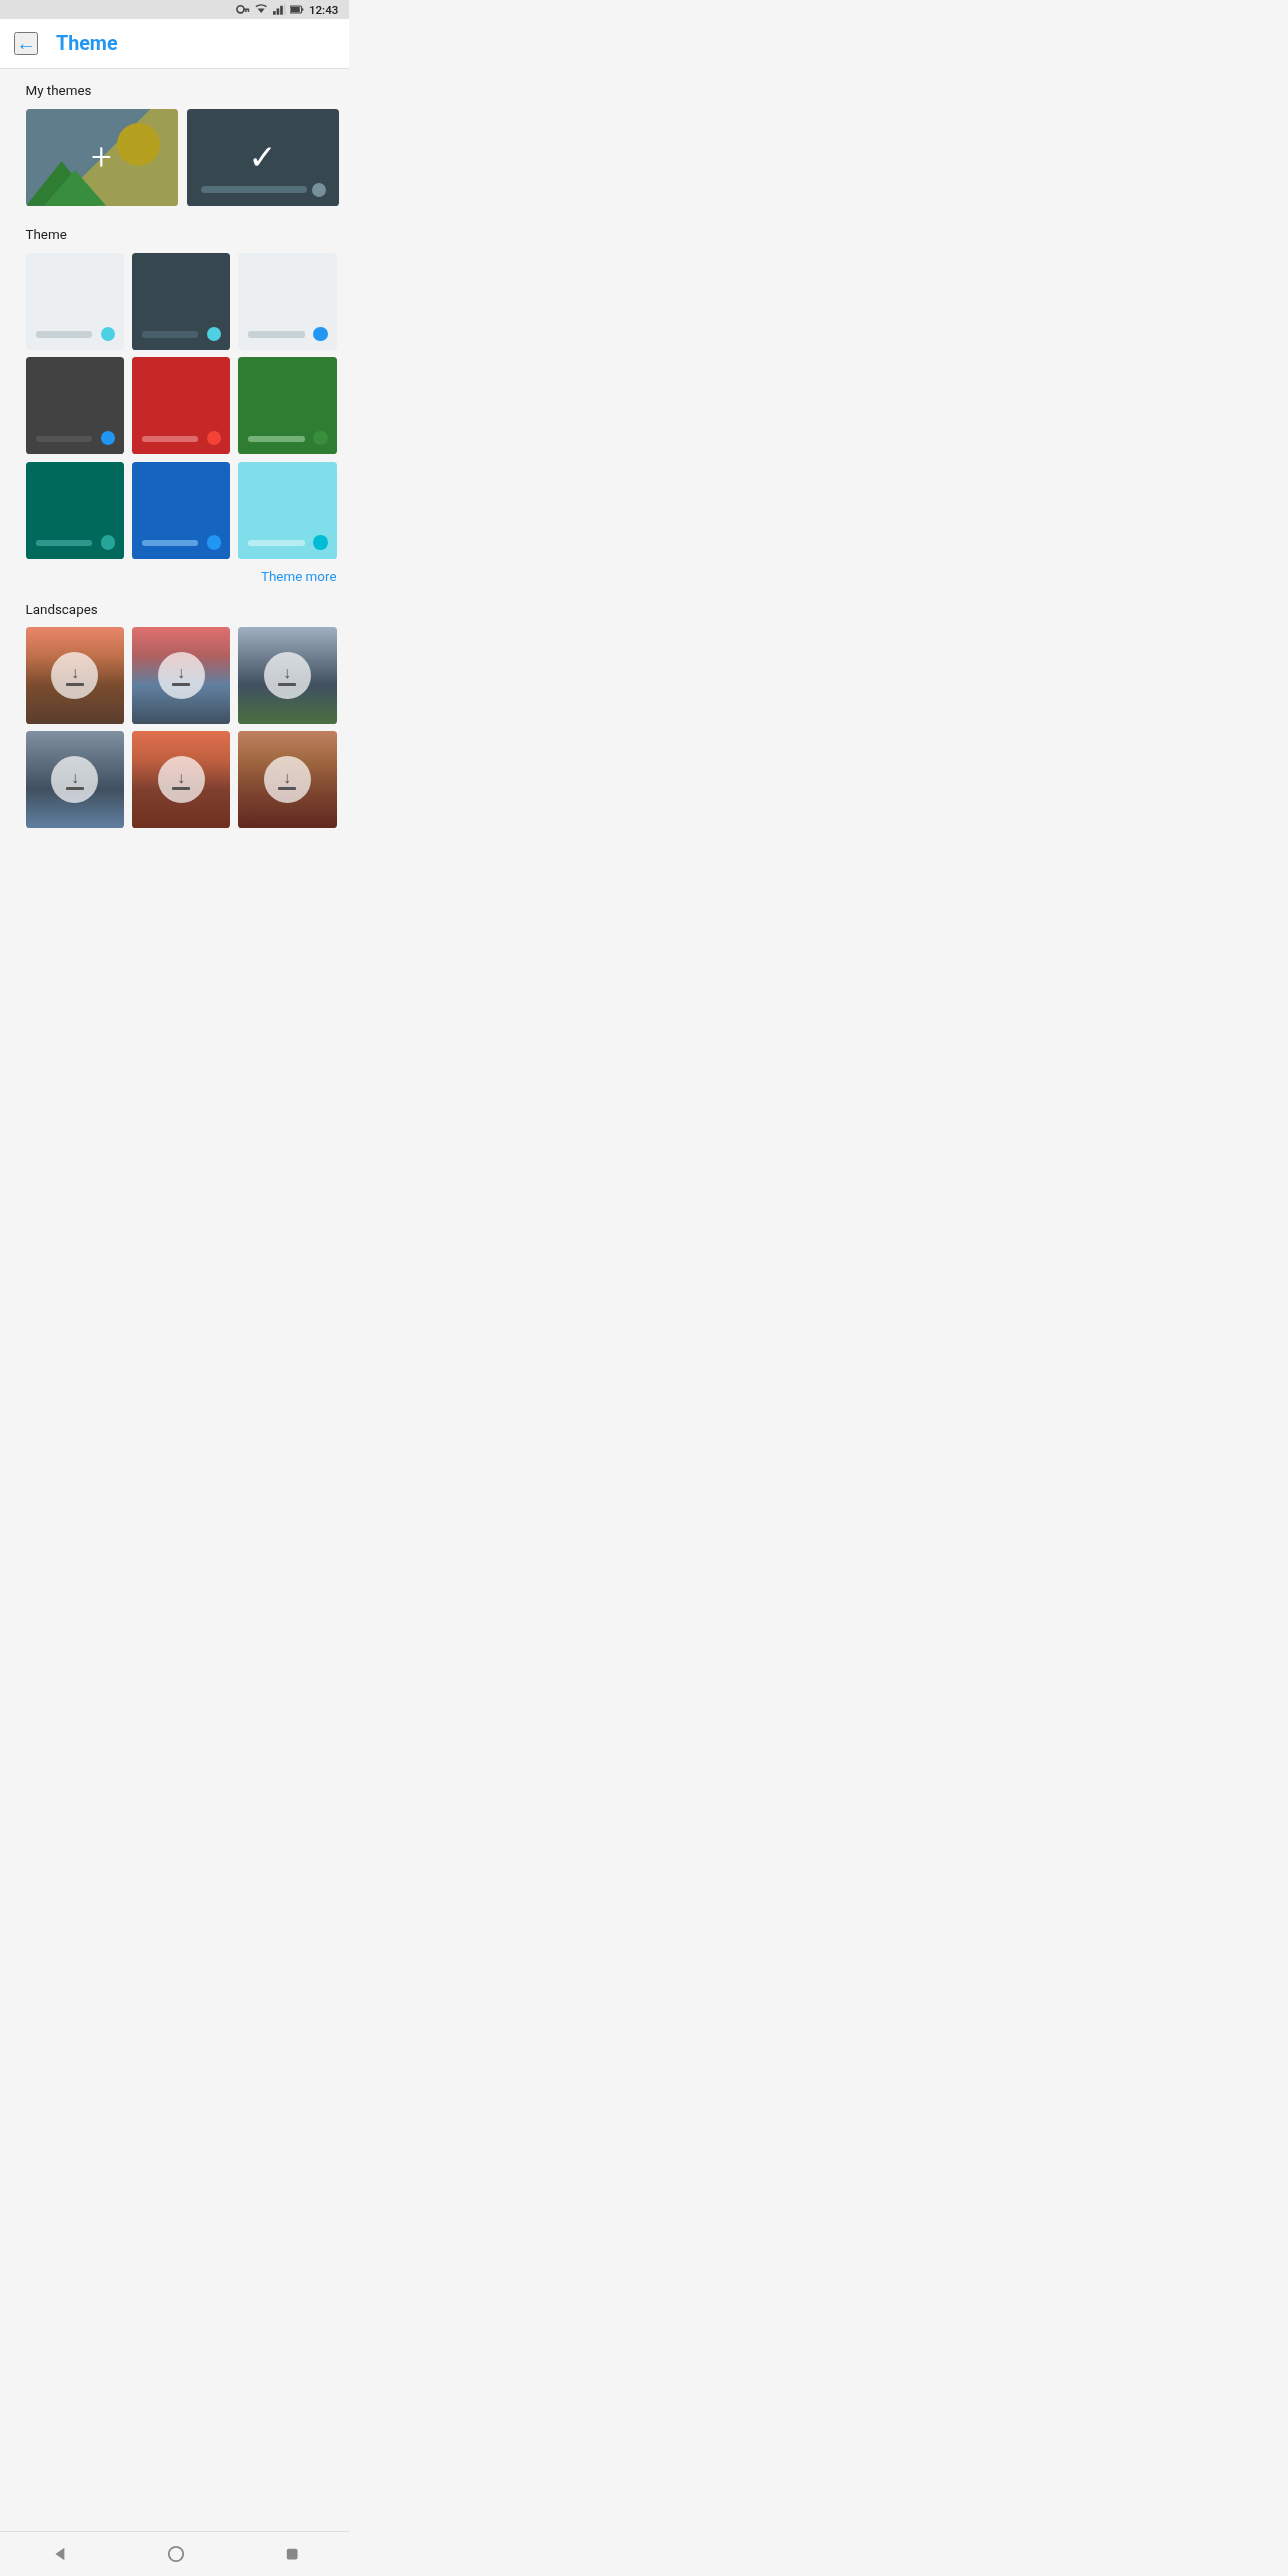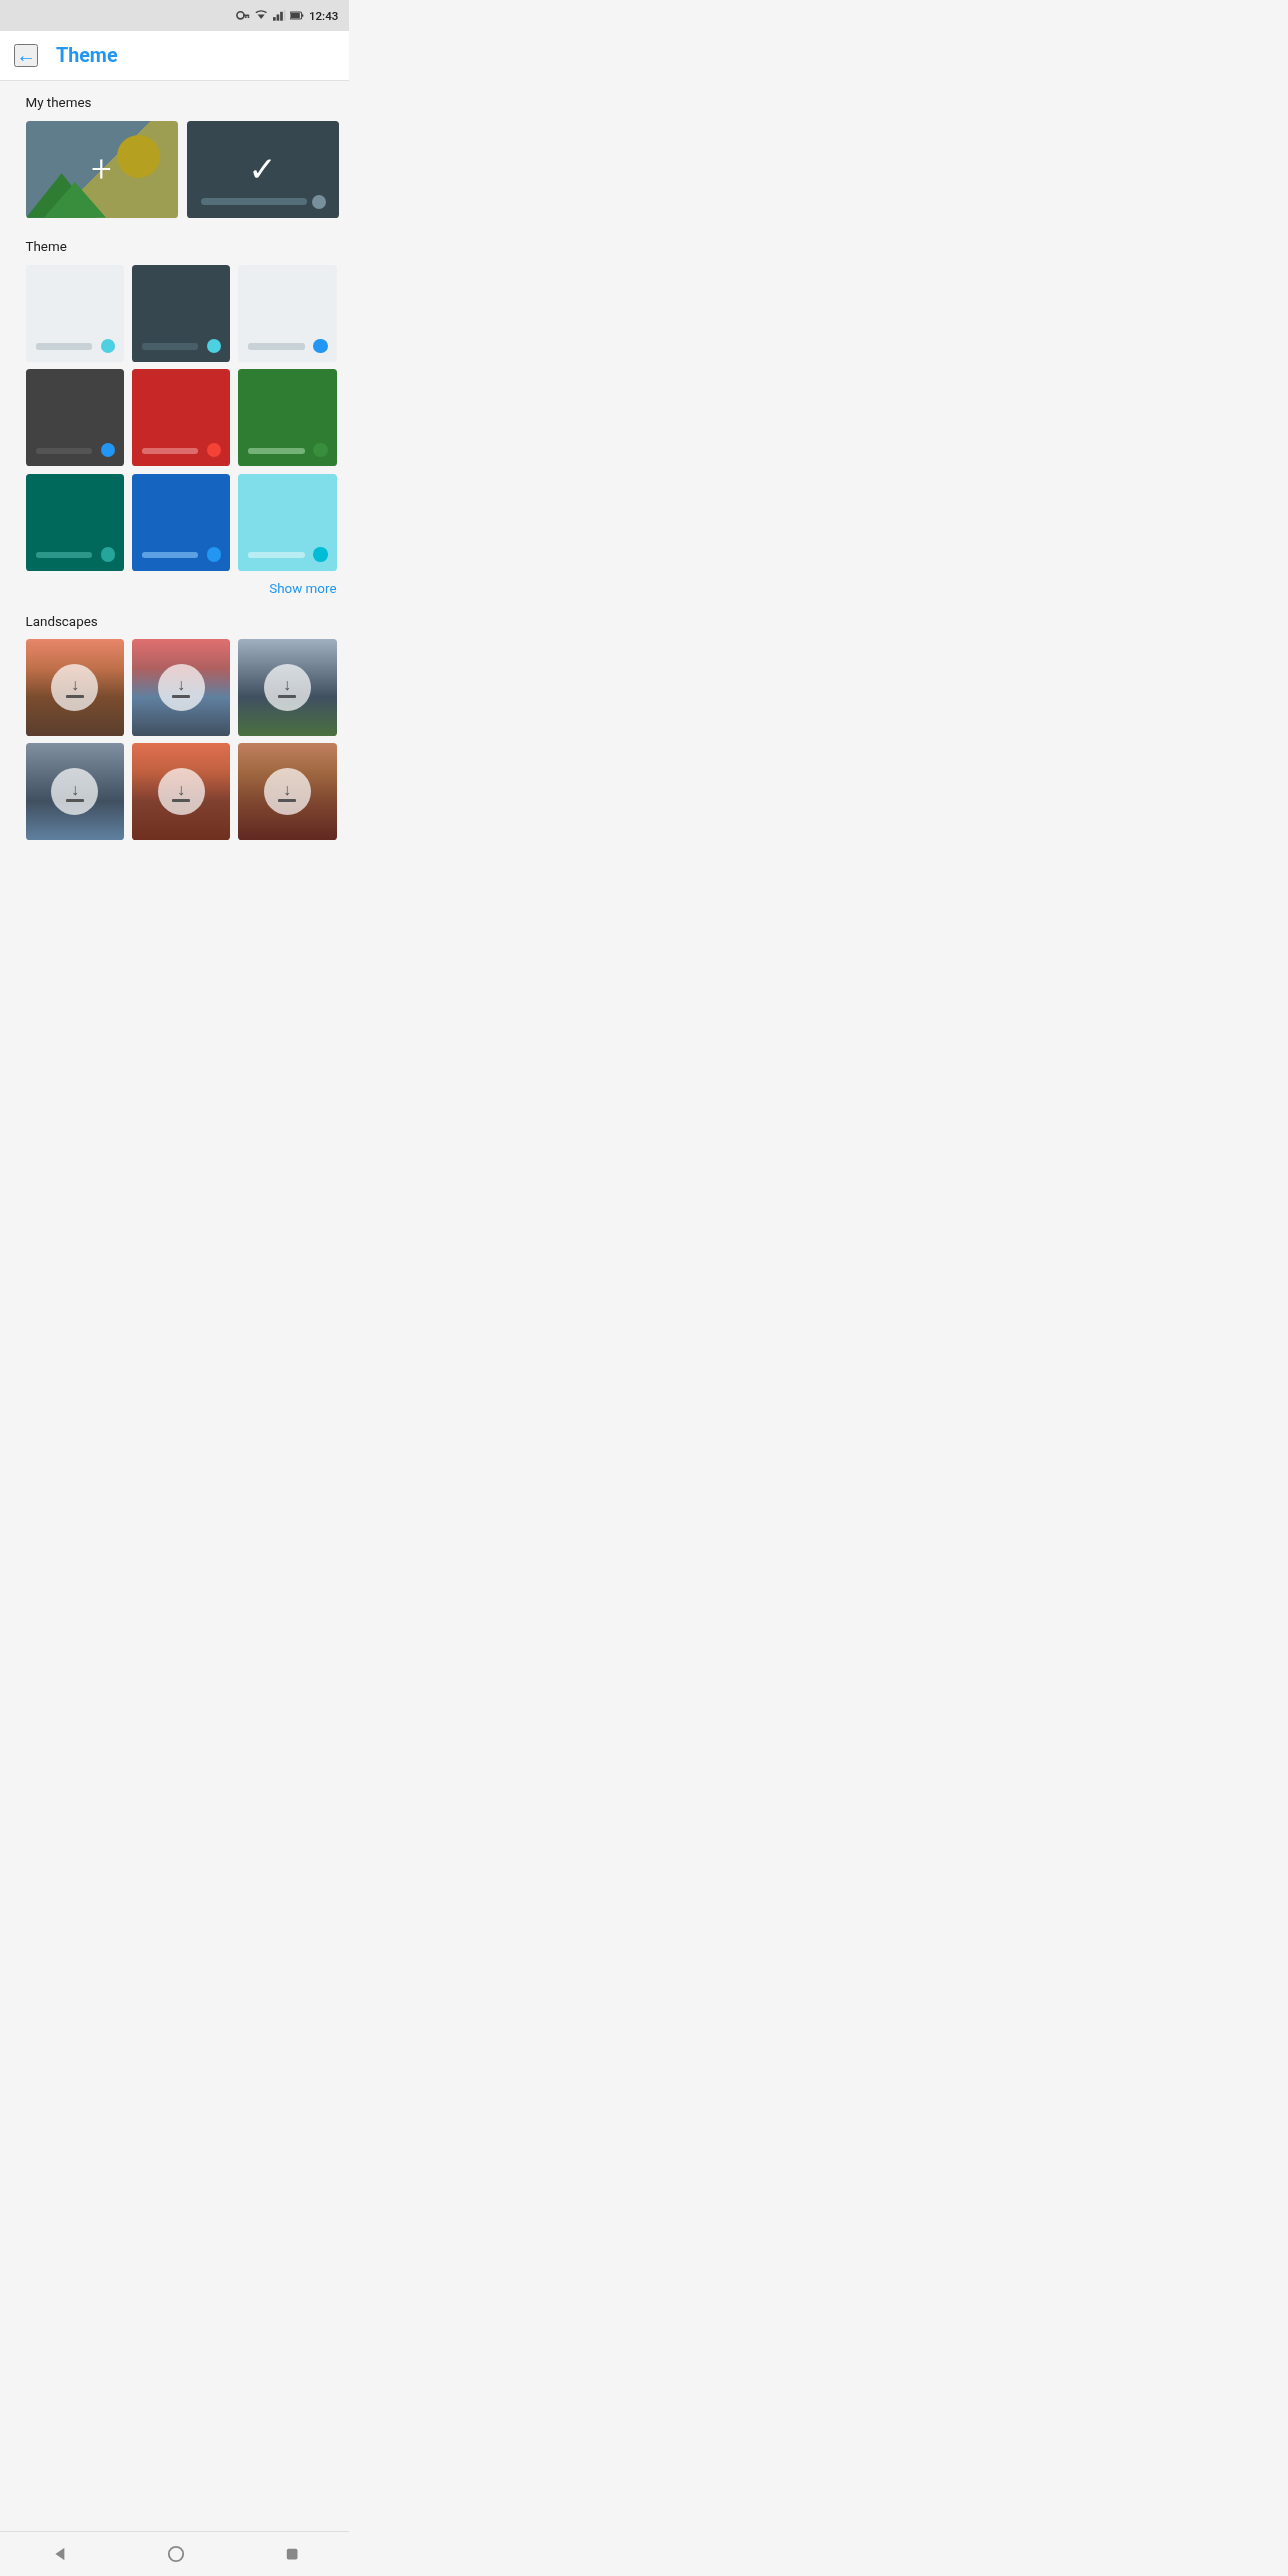--- a/index.html
+++ b/index.html
@@ -7,21 +7,21 @@
       font-family: 'Roboto', Arial, sans-serif;
       background: #f5f5f5;
       width: 349px;
       min-height: 698px;
       overflow-x: hidden;
     }
 
     
     .status-bar {
       background: #e0e0e0;
-      height: 31px;
+      height: 19px;
       display: flex;
       align-items: center;
       justify-content: flex-end;
       padding: 0 10.7px;
       gap: 5.4px;
     }
     .status-bar-icons {
       display: flex;
       align-items: center;
       gap: 4.5px;
@@ -372,21 +372,21 @@
     </div>
 
     <div class="color-card" style="background:#80deea;">
       <div class="color-card-bar" style="background:#e0f7fa;"></div>
       <div class="color-card-dot" style="background:#00bcd4;"></div>
     </div>
 
   </div>
 
   <div class="show-more">
-    <button class="show-more-btn">Show more</button>
+    <button class="show-more-btn">Theme more</button>
   </div>
 
   <div class="section-title">Landscapes</div>
   <div class="landscapes-grid">
 
     <div class="landscape-card landscape-1">
       <div class="landscape-bg">
         <div class="download-btn-overlay">
           <span class="download-arrow">↓</span>
           <div class="download-bar"></div>

